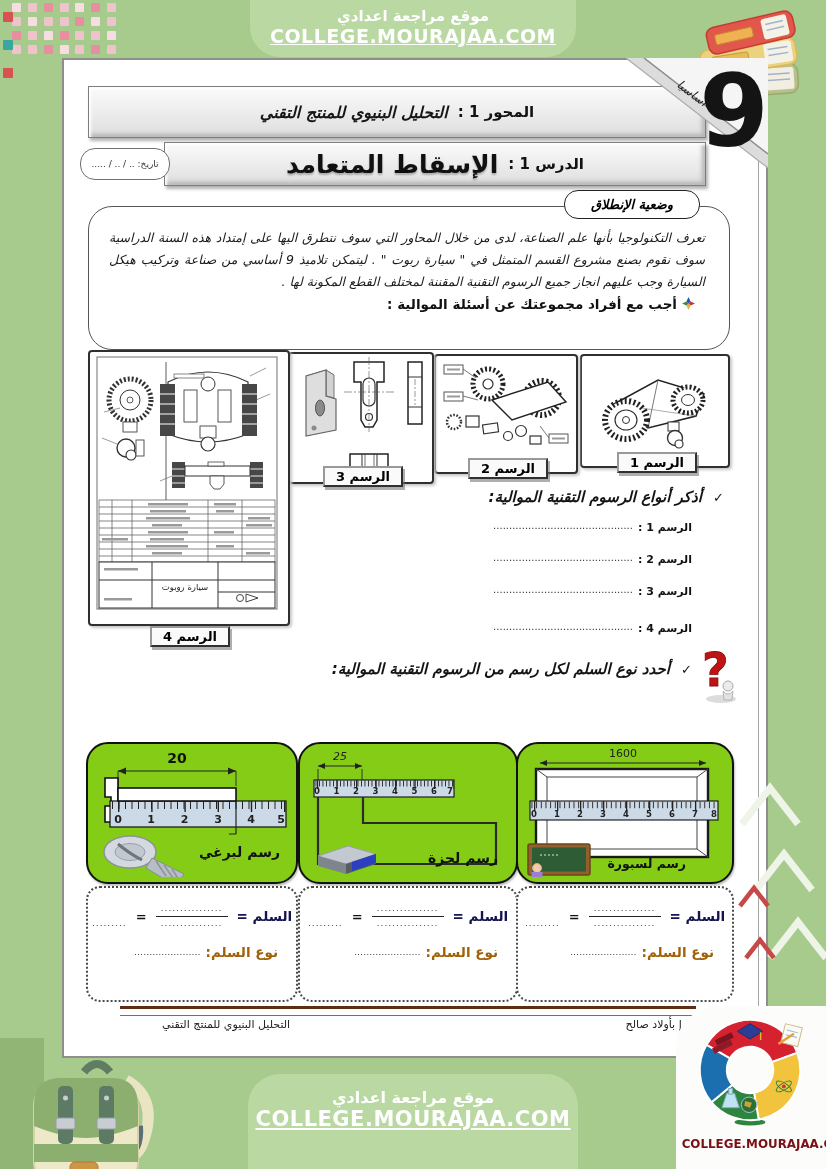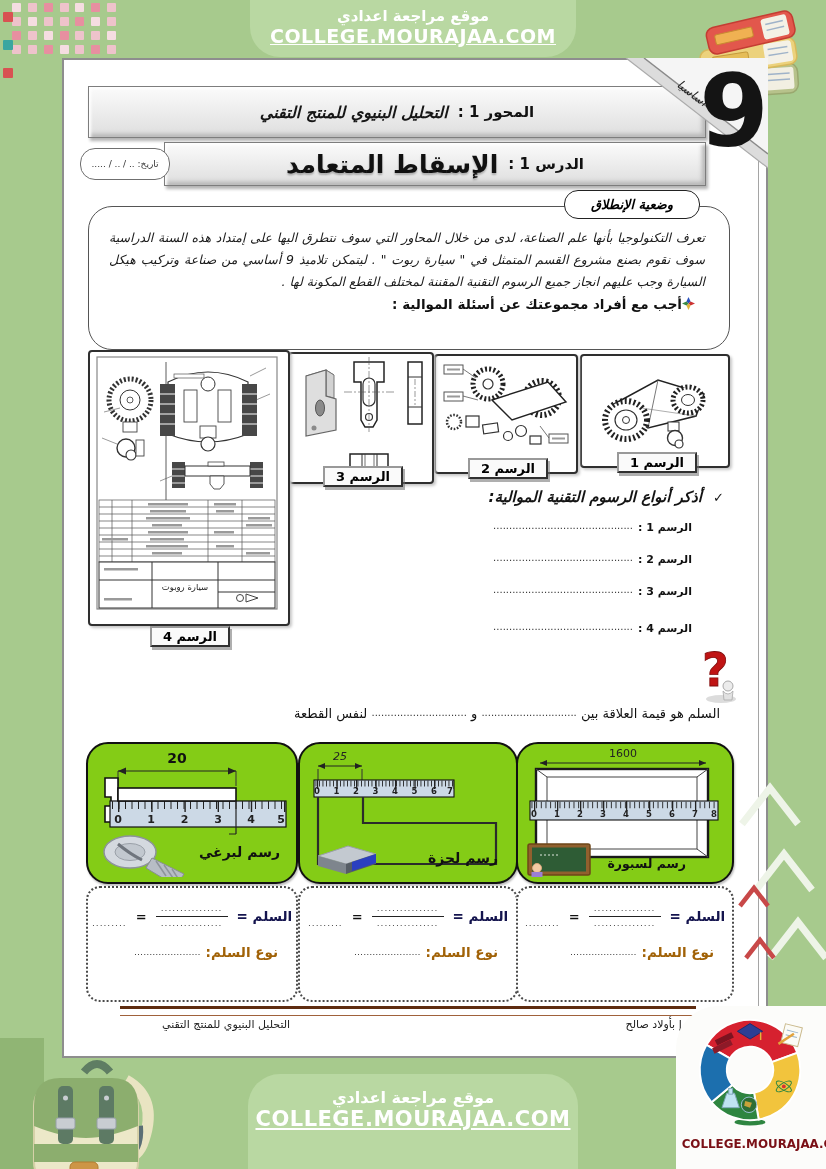--- a/index.html
+++ b/index.html
@@ -27,21 +27,21 @@
   .bar1{left:24px;top:26px;width:616px;height:50px}
   .bar2{left:100px;top:82px;width:540px;height:42px}
   .bar-label{font-size:15px;font-weight:bold;color:#111}
   .axis-title{font-size:16px;font-weight:bold;font-style:italic;color:#161616}
   .lesson-title{font-size:25px;font-weight:bold;color:#101010;text-shadow:0 2px 2px rgba(0,0,0,.25)}
   .datepill{left:16px;top:88px;width:88px;height:30px;border:1.5px solid #6f6f6f;border-radius:15px;background:#fff;display:flex;align-items:center;justify-content:center;font-size:9px;color:#333;direction:rtl}
   
   .sit-tab{left:500px;top:130px;width:134px;height:27px;border:1.6px solid #222;border-radius:14px;background:#fff;display:flex;align-items:center;justify-content:center;font-size:13px;font-weight:bold;font-style:italic;z-index:3}
   .sit-box{left:24px;top:146px;width:640px;height:142px;border:1.5px solid #555;border-radius:24px;background:#fff;direction:rtl;z-index:2}
   .sit-par{padding:20px 24px 0 20px;font-size:12.5px;font-style:italic;line-height:1.75;color:#1a1a1a;text-align:justify;text-align-last:right}
-  .sit-inst{margin-top:3px;padding-right:34px;font-size:13.5px;font-weight:bold;color:#111;display:flex;align-items:center;gap:0}
+  .sit-inst{margin-top:3px;padding-right:34px;font-size:13.5px;font-weight:bold;color:#111;display:flex;align-items:center;gap:5px}
   
   .card{background:#fff;border:2px solid #2f2f2f;border-radius:4px;box-shadow:2px 2px 3px #c7c7c7;overflow:hidden}
   .figlabel{position:absolute;padding:1px 11px;font-size:13px;font-weight:bold;background:#fafafa;border:2px solid;border-color:#999 #303030 #303030 #999;box-shadow:2px 3px 0 rgba(110,110,110,.55);white-space:nowrap;z-index:4}
   
   .qhead{direction:rtl;text-align:right;font-size:15px;font-weight:bold;font-style:italic;color:#141414}
   .qhead .chk{font-style:normal;font-size:13px;margin-left:6px}
   .qitem{direction:rtl;text-align:right;white-space:nowrap}
   .qitem .lab{font-size:11px;font-weight:bold;color:#111}
   .qitem .dots{font-size:10px;color:#333;letter-spacing:1.4px;vertical-align:2px}
   .scaledef{direction:rtl;text-align:right;font-size:13px;color:#111;white-space:nowrap}
@@ -369,26 +369,23 @@
       <span class="lab">الرسم 4 :</span>
       <span class="dots">............................................</span>
     </div>
 
     <svg class="abs" style="left:636px;top:586px" width="40" height="58" viewBox="0 0 40 58">
       <ellipse cx="21" cy="53" rx="15" ry="4" fill="#dcdcdc"></ellipse>
       <text x="2" y="40" font-size="46" font-weight="bold" fill="#c01414" stroke="#7d0b0b" stroke-width="0.8" font-family="DejaVu Serif,serif">?</text>
       <circle cx="28" cy="40" r="5" fill="#ececec" stroke="#aaa"></circle>
       <path d="M23,45 q5,6 10,0 l-1,9 h-8 z" fill="#e2e2e2" stroke="#aaa" stroke-width="0.8"></path>
     </svg>
-    <div class="abs scaledef" style="left:230px;top:646px;width:426px">
-      <span>السلم هو قيمة العلاقة بين</span>
-      <span class="dots">..............................</span>
-      <span>و</span>
-      <span class="dots">..............................</span>
-      <span>لنفس القطعة</span>
+    <div class="abs qhead" style="left:196px;top:600px;width:432px">
+      <span class="chk">✓</span>
+      <span>أحدد نوع السلم لكل رسم من الرسوم التقنية الموالية:</span>
     </div>
 
     <div class="abs rbox" style="left:22px;width:208px">
       <svg width="204" height="133" viewBox="0 0 204 133">
         <line x1="30" y1="27" x2="30" y2="42" stroke="#333" stroke-width="1"></line>
         <line x1="148" y1="27" x2="148" y2="42" stroke="#333" stroke-width="1"></line>
         <line x1="30" y1="27" x2="148" y2="27" stroke="#222" stroke-width="1.2"></line>
         <polygon points="30,27 38,23.5 38,30.5" fill="#222"></polygon>
         <polygon points="148,27 140,23.5 140,30.5" fill="#222"></polygon>
         <text x="89" y="19" font-size="14" font-weight="bold" text-anchor="middle" fill="#111">20</text>

